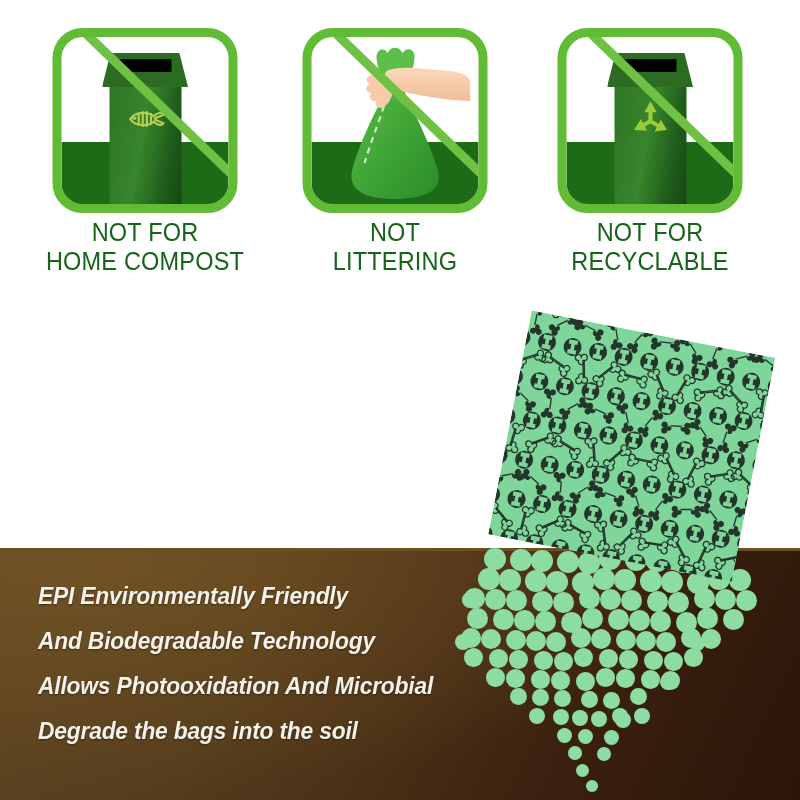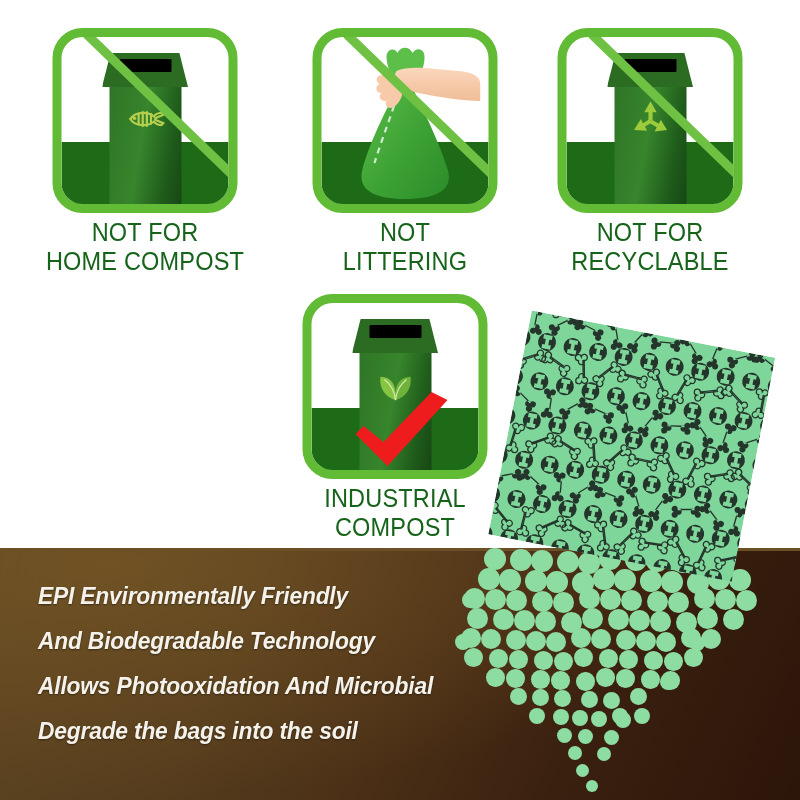--- a/index.html
+++ b/index.html
@@ -243,21 +243,21 @@
           </svg>
         </div>
         <div class="slash"></div>
       </div>
       <div class="caption">
         <div>NOT FOR</div>
         <div>HOME  COMPOST</div>
       </div>
     </div>
 
-    <div class="icon-cell" style="left:280px; top:22px;">
+    <div class="icon-cell" style="left:270px; top:22px;">
       <div class="icon-frame">
         <div class="ground"></div>
         <div class="bag-wrap">
           <svg viewBox="0 0 150 158" width="150" height="158">
             <defs>
               <linearGradient id="bagg" x1="0" y1="0" x2="1" y2="1">
                 <stop offset="0%" stop-color="#5cbf4a"></stop>
                 <stop offset="55%" stop-color="#3da234"></stop>
                 <stop offset="100%" stop-color="#2a8c2a"></stop>
               </linearGradient>
@@ -304,46 +304,20 @@
         </div>
         <div class="slash"></div>
       </div>
       <div class="caption">
         <div>NOT FOR</div>
         <div>RECYCLABLE</div>
       </div>
     </div>
 
 
-    <div class="icon-cell" style="left:270px; top:288px;">
-      <div class="icon-frame">
-        <div class="ground"></div>
-        <div class="bin">
-          <div class="bin-body"></div>
-          <div class="bin-lid">
-            <div class="bin-slot"></div>
-          </div>
-          <svg class="bin-sym" viewBox="0 0 64 64">
-            <path d="M32 54 C18 50, 8 38, 10 20 C26 20, 34 32, 32 54 Z" fill="#86c442"></path>
-            <path d="M32 54 C46 50, 56 38, 54 20 C38 20, 30 32, 32 54 Z" fill="#6fb33a"></path>
-            <path d="M32 54 C31 42, 26 32, 16 24" stroke="#d8edb5" stroke-width="1.6" fill="none"></path>
-            <path d="M32 54 C33 42, 38 32, 48 24" stroke="#d8edb5" stroke-width="1.6" fill="none"></path>
-          </svg>
-        </div>
-        <div class="check">
-          <svg viewBox="0 0 96 78" width="96" height="78">
-            <path d="M2 44 L10 36 L30 52 L78 2 L94 10 L34 76 Z" fill="#ee1c1c"></path>
-          </svg>
-        </div>
-      </div>
-      <div class="caption">
-        <div>INDUSTRIAL</div>
-        <div>COMPOST</div>
-      </div>
-    </div>
   </div>
 
   <div class="soil">
     <div class="soil-edge"></div>
     <div class="soil-text">
       <div>EPI Environmentally Friendly</div>
       <div>And Biodegradable Technology</div>
       <div>Allows Photooxidation And Microbial</div>
       <div>Degrade the bags into the soil</div>
     </div>

